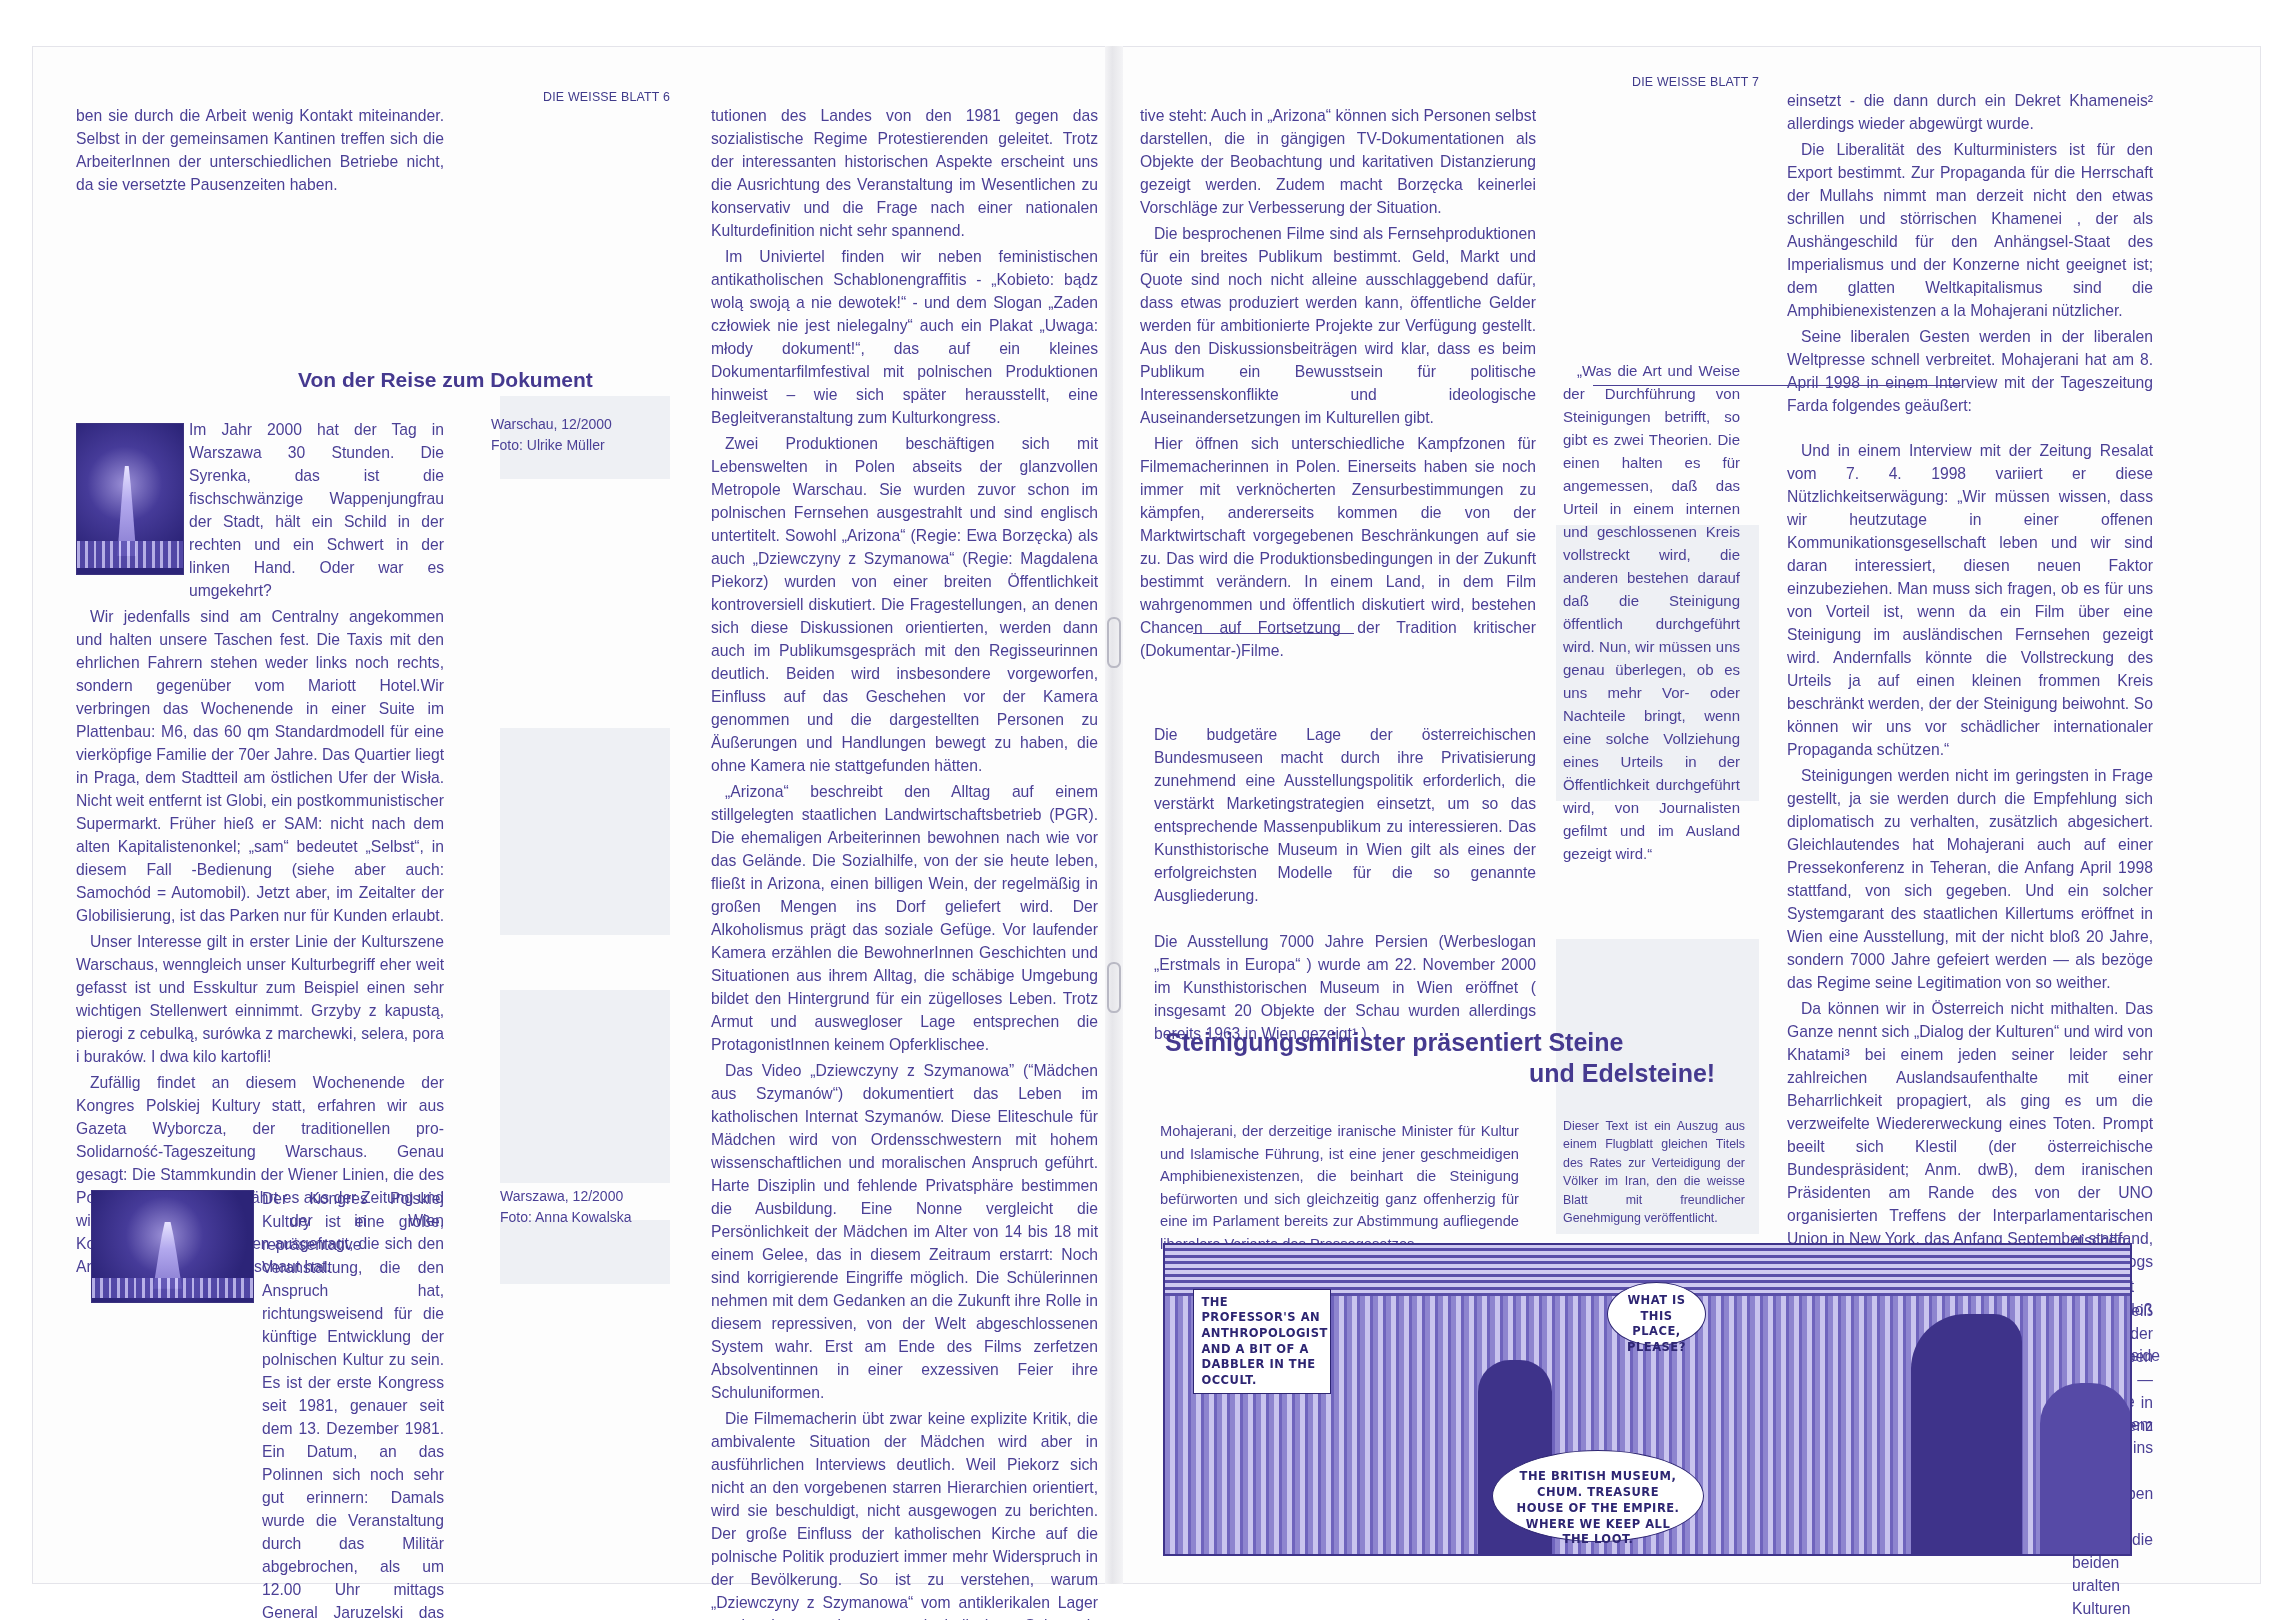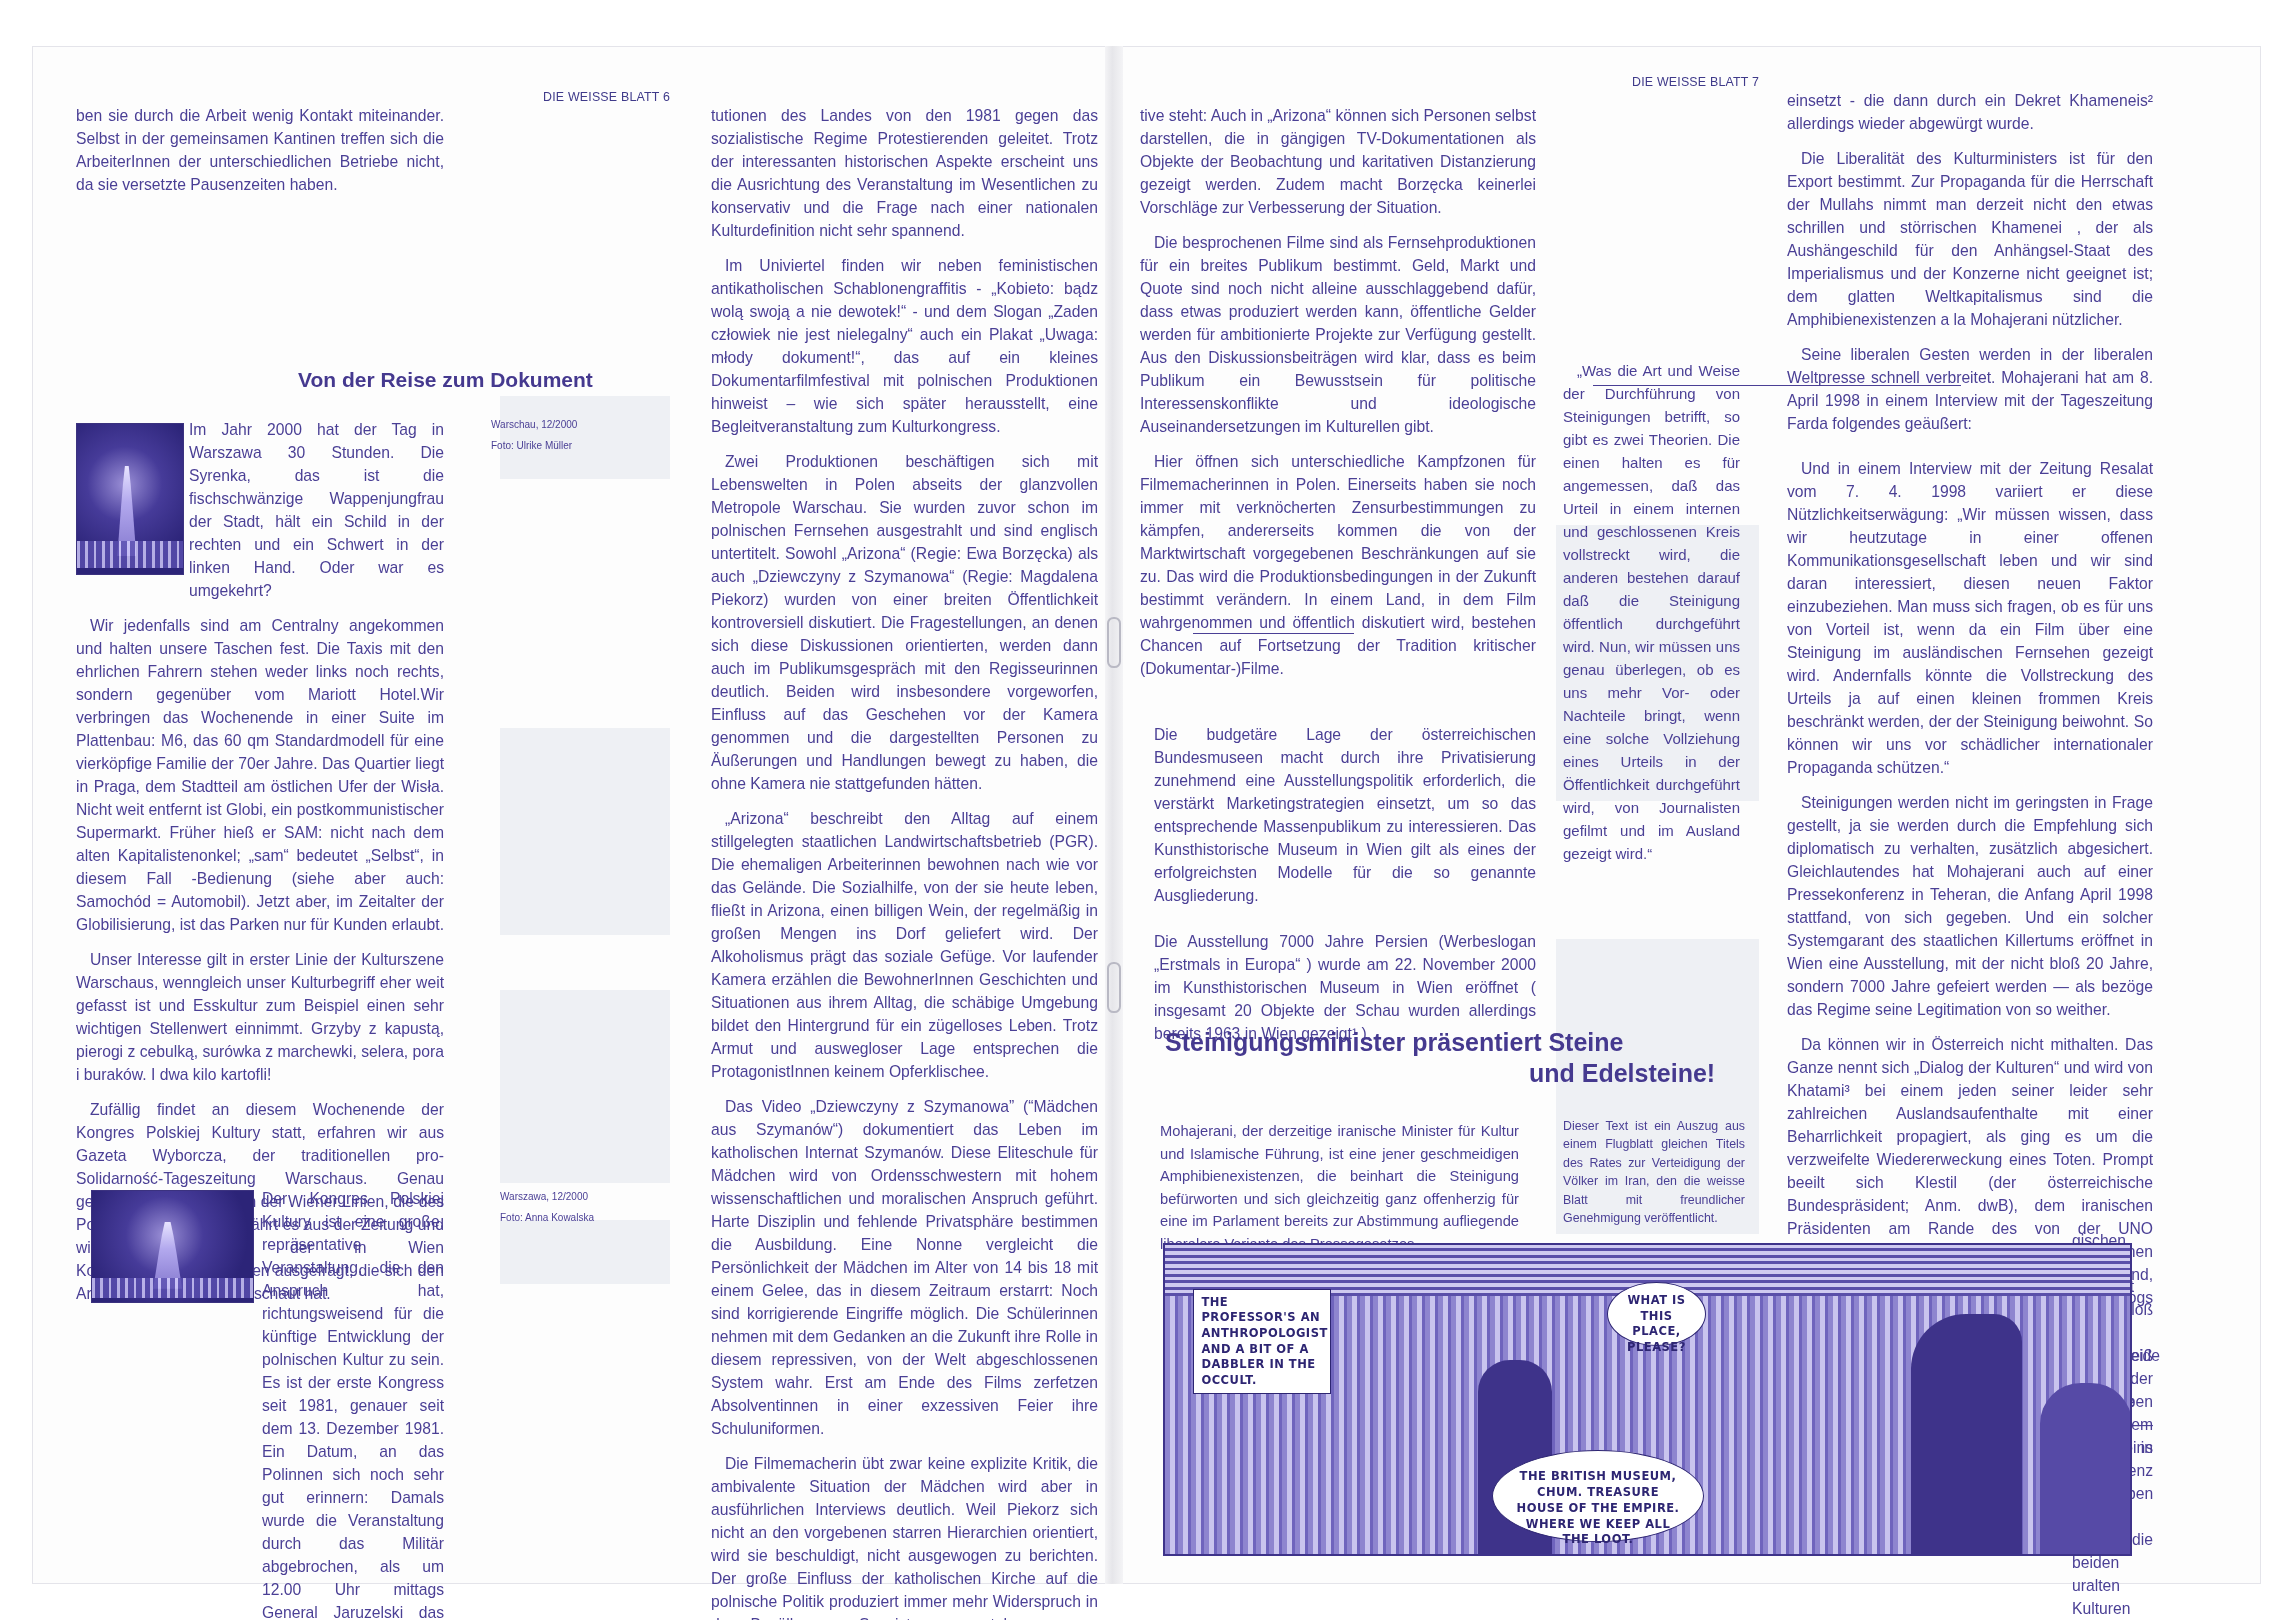--- a/index.html
+++ b/index.html
@@ -9,30 +9,30 @@
   .spread { position: absolute; left: 32px; top: 46px; width: 2229px; height: 1538px; background: #fdfdfd; border: 0.9px solid #e4e4ea; }
   .gutter { position: absolute; left: 1105px; top: 46px; width: 18.4px; height: 1538px;
             background: linear-gradient(90deg, #f4f4f6, #e6e6ea 40%, #f4f4f6); }
   .staple { position: absolute; left: 1107px; width: 14px; height: 51px; border: 2.3px solid #b9b9c4; border-radius: 6.4px; }
 
   .runhead { position: absolute; font-size: 12.4px; letter-spacing: 0.2px; color: #3f3a8a; }
 
   .col { position: absolute; font-size: 15.7px; line-height: 23px; text-align: justify; hyphens: manual; }
   .col p { text-indent: 0; }
   .col p.ind { text-indent: 14px; }
-  .col p + p { margin-top: 12px; }
+  .col p + p { margin-top: 3px; }
   .it { }
 
   .photo { position: absolute; background: radial-gradient(circle at 45% 40%, #9a8fd6 0%, #463b99 35%, #2c2478 75%); border: 0.9px solid #3b327f; }
   .photo .tower { position: absolute; left: 38%; bottom: 12%; width: 18%; height: 60%;
                   background: linear-gradient(180deg, #e8e4ff, #b3a9ee 40%, #8579cf); clip-path: polygon(40% 0, 60% 0, 70% 20%, 80% 45%, 100% 100%, 0 100%, 20% 45%, 30% 20%); }
   .photo .lights { position: absolute; left: 0; right: 0; bottom: 4%; height: 18%;
                    background: repeating-linear-gradient(90deg, #d6d0ff 0 2.8px, #5a4fb0 2.8px 8.3px); opacity: 0.8; }
 
-  .caption { position: absolute; font-size: 10px; line-height: 21px; }
+  .caption { position: absolute; font-size: 14px; line-height: 21px; }
 
   .ghostbox { position: absolute; background: #eef0f4; }
 
   .h2 { position: absolute; font-weight: bold; color: #45398f; }
 
   .rule { position: absolute; height: 1.4px; background: #4a3f95; }
 
   .comic { position: absolute; left: 1163px; top: 1243px; width: 969px; height: 313px; border: 2.8px solid #3e338a;
            background: repeating-linear-gradient(90deg, #8e85cf 0 4.6px, #c9c4ee 4.6px 10px, #6f64bd 10px 13px);
            overflow: hidden; }

